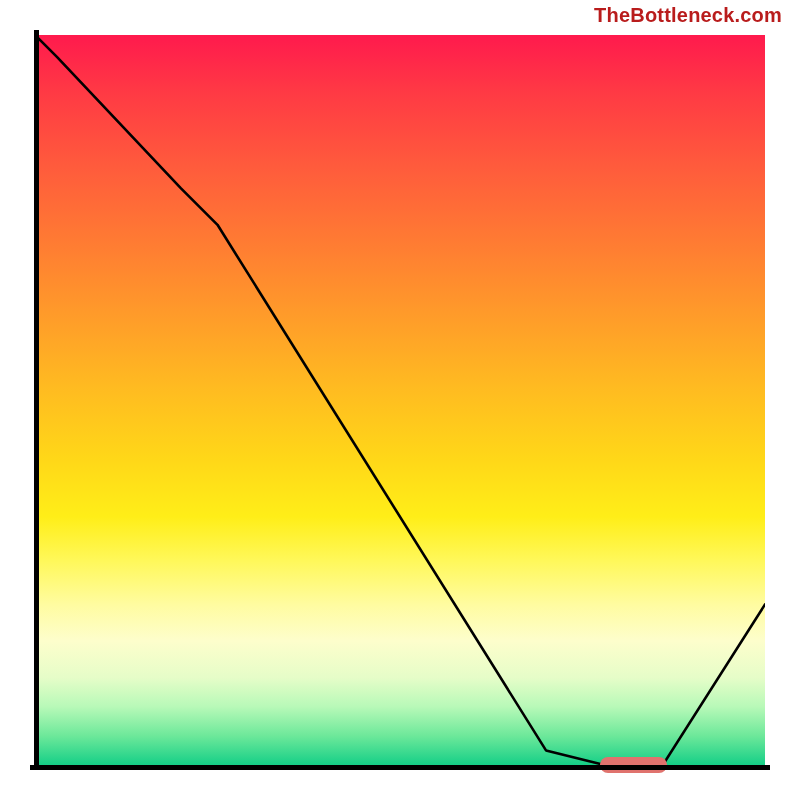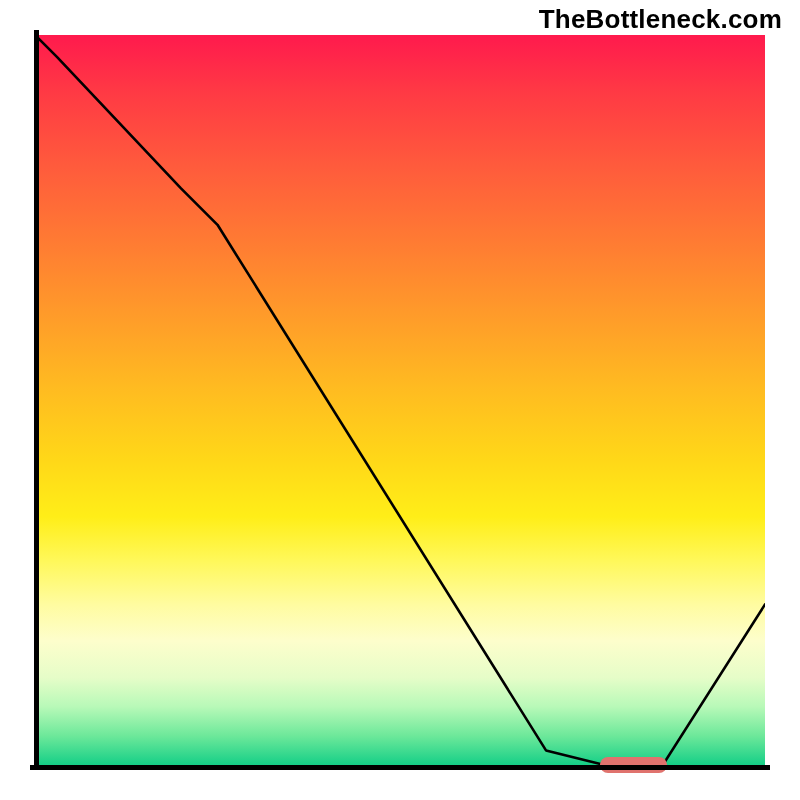--- a/index.html
+++ b/index.html
@@ -8,23 +8,23 @@
     height: 800px;
     background: #ffffff;
     position: relative;
     font-family: Arial, sans-serif;
     overflow: hidden;
   }
   .watermark {
     position: absolute;
     top: 4px;
     right: 18px;
-    font-size: 26px;
+    font-size: 20px;
     font-weight: bold;
-    color: #000000;
+    color: #b91c1c;
     letter-spacing: 0.2px;
     z-index: 10;
   }
   .plot-area {
     position: absolute;
     left: 35px;
     top: 35px;
     width: 730px;
     height: 730px;
     background: linear-gradient(to bottom,

